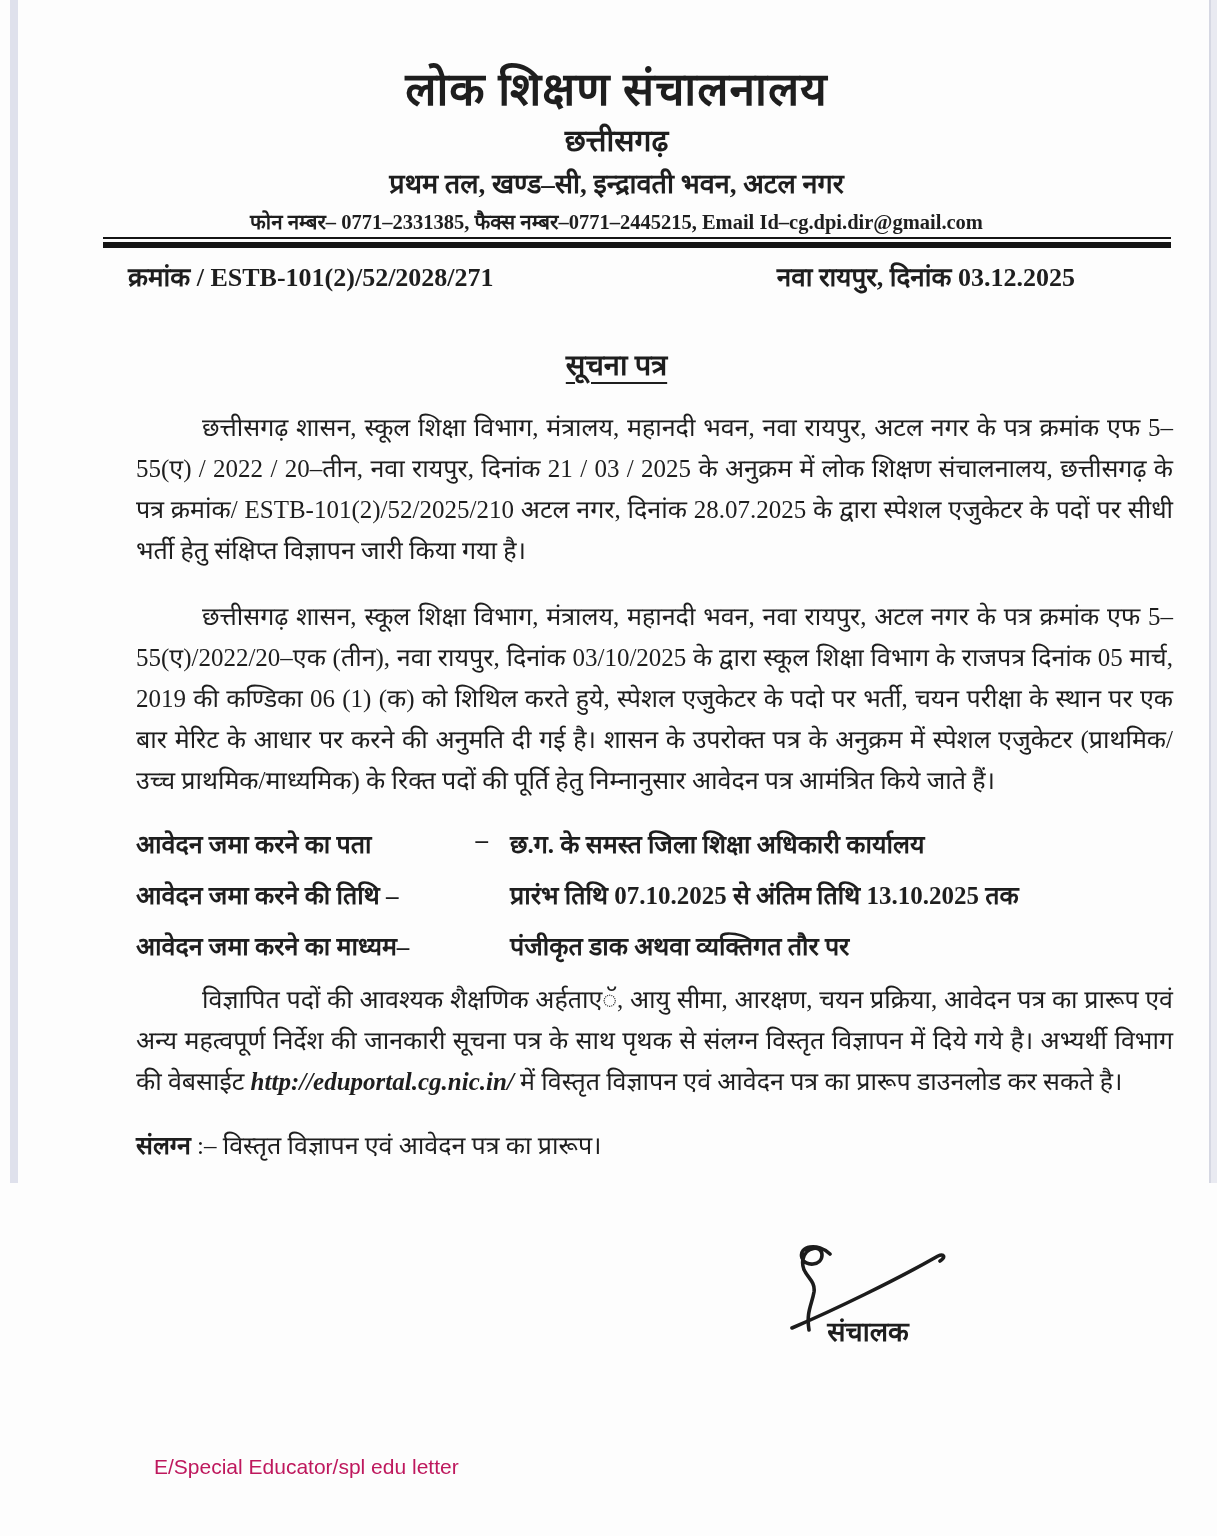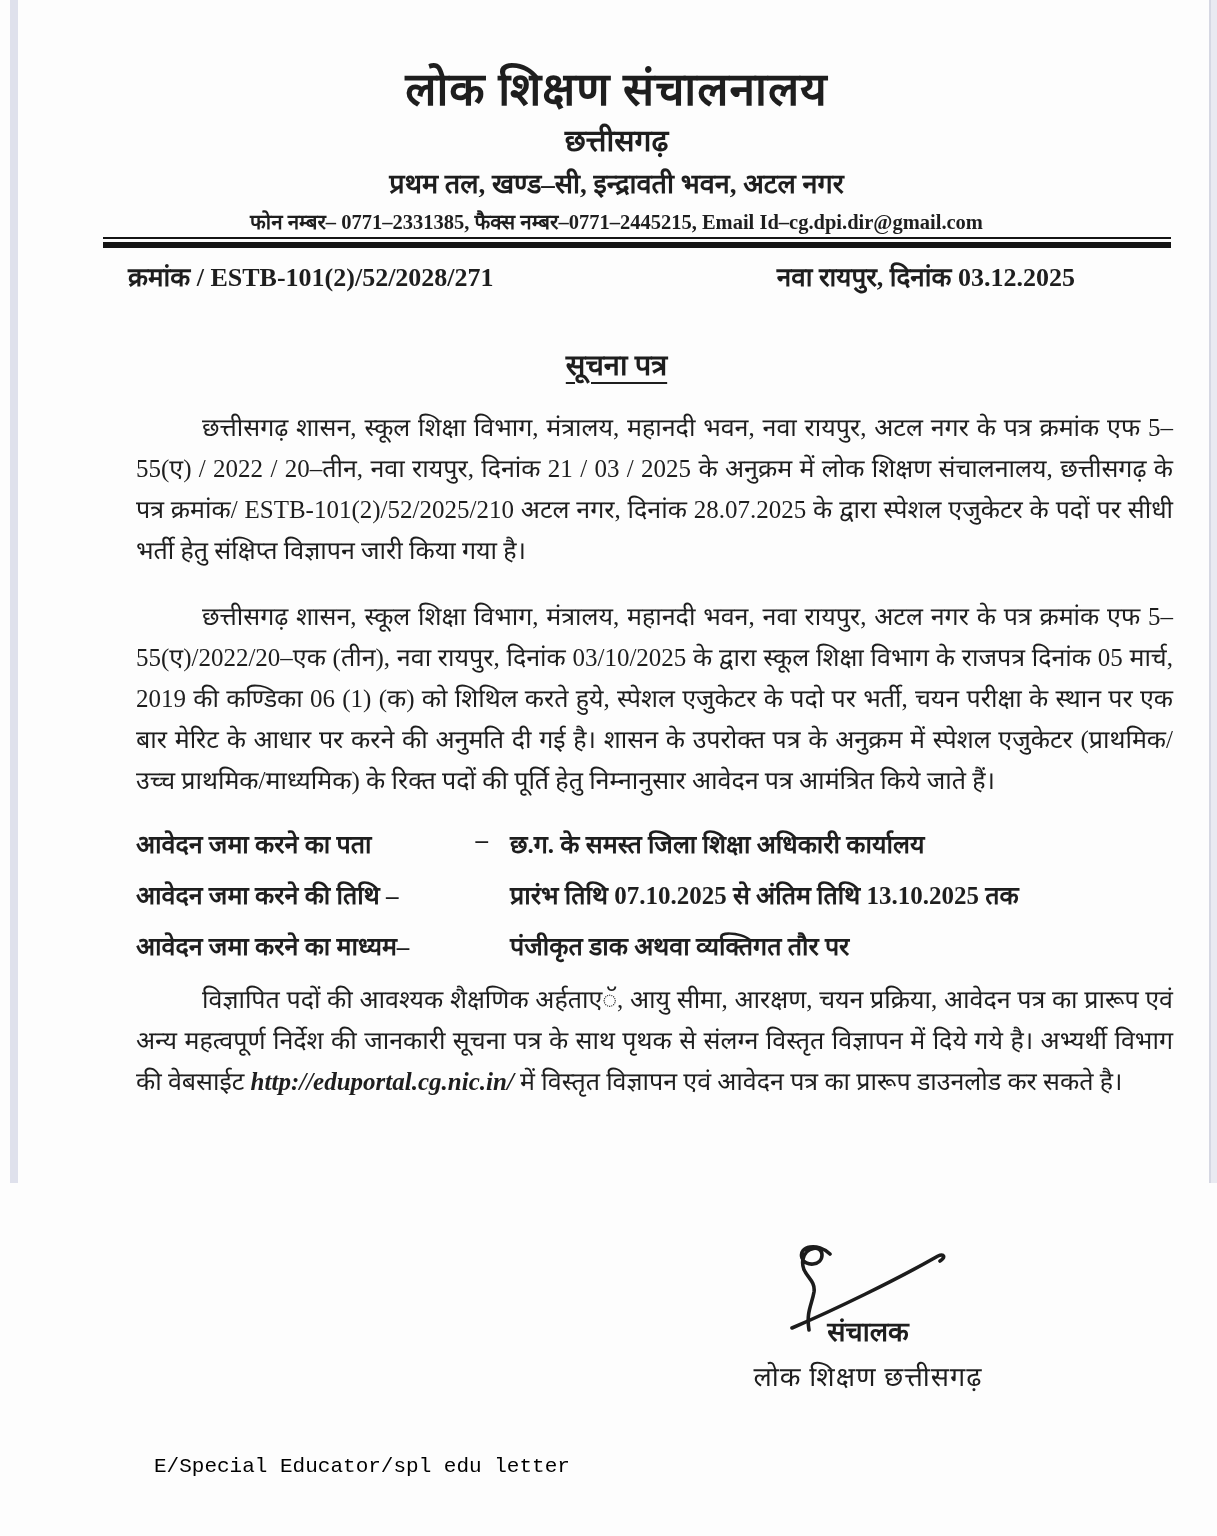--- a/index.html
+++ b/index.html
@@ -83,22 +83,22 @@
     position: absolute; left: 710px; top: 1240px; width: 300px;
     text-align: center;
   }
   .sign-svg { display: block; margin: 0 auto -24px 60px; }
   .sign-designation { font-size: 27px; font-weight: bold; }
   .sign-org { font-size: 27px; margin-top: 8px; letter-spacing: 1px; }
 
   
   .footer-note {
     position: absolute; left: 146px; top: 1455px;
-    font-family: Liberation Mono, monospace;
-    font-size: 21px; color: #000000;
+    font-family: Liberation Sans, sans-serif;
+    font-size: 21px; color: #be185d;
   }
 </style>
 </head>
 <body>
 
 <div class="sheet">
 
   <div class="edge-strip-left"></div>
   <div class="edge-strip-right"></div>
 
@@ -146,29 +146,31 @@
         <span class="info-label-cell">
           <span>आवेदन जमा करने का माध्यम–</span>
           <span></span>
         </span>
         <span class="info-value">पंजीकृत डाक अथवा व्यक्तिगत तौर पर</span>
       </div>
     </div>
 
     <p class="para para-3"><span>विज्ञापित पदों की आवश्यक शैक्षणिक अर्हताएॅ, आयु सीमा, आरक्षण, चयन प्रक्रिया, आवेदन पत्र का प्रारूप एवं अन्य महत्वपूर्ण निर्देश की जानकारी सूचना पत्र के साथ पृथक से संलग्न विस्तृत विज्ञापन में दिये गये है। अभ्यर्थी विभाग की वेबसाईट </span><span class="url-bold">http://eduportal.cg.nic.in/</span><span> में विस्तृत विज्ञापन एवं आवेदन पत्र का प्रारूप डाउनलोड कर सकते है।</span></p>
 
+    <div class="enclosure">
+      <span class="enc-label">संलग्न</span><span> :– विस्तृत विज्ञापन एवं आवेदन पत्र का प्रारूप।</span>
+    </div>
 
   </div>
 
   <div class="sign-block">
     <svg class="sign-svg" width="190" height="96" viewBox="0 0 190 96">
       <g fill="none" stroke="#1c1c1c" stroke-width="3.6" stroke-linecap="round">
         <path d="M52 14 C40 2, 20 6, 24 18 C27 27, 44 26, 44 15 C44 5, 28 6, 25 19 C22 35, 38 38, 36 52 C34 64, 28 72, 31 90"></path>
         <path d="M14 88 C56 70, 118 40, 160 16 C166 13, 168 17, 162 21"></path>
       </g>
     </svg>
     <div class="sign-designation">संचालक</div>
-    <div class="sign-org">लोक शिक्षण छत्तीसगढ़</div>
   </div>
 
   <div class="footer-note">E/Special Educator/spl edu letter</div>
 
 </div>
 
 </body></html>

